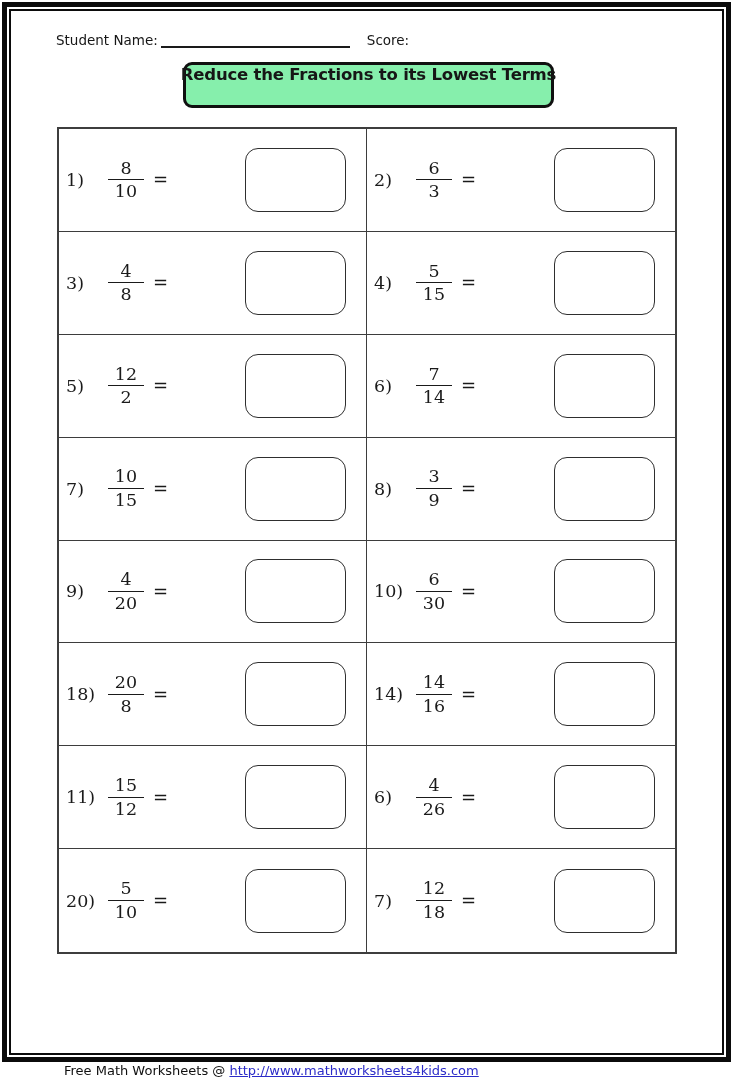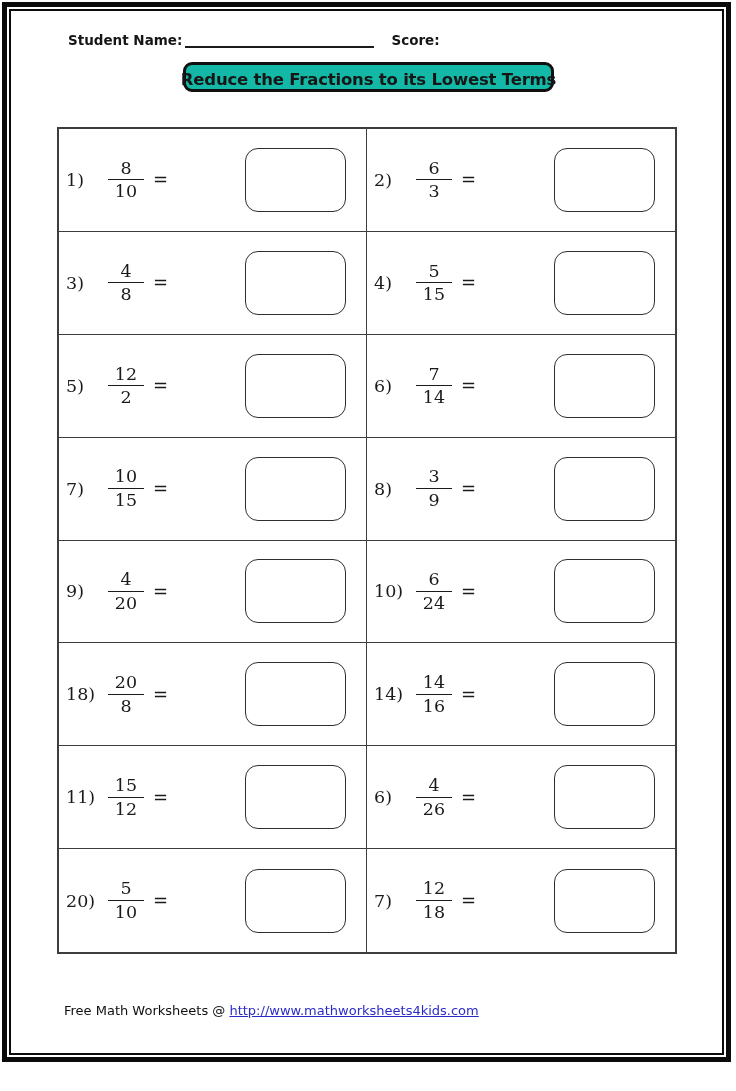--- a/index.html
+++ b/index.html
@@ -5,30 +5,30 @@
   * { margin:0; padding:0; box-sizing:border-box; }
   html,body { width:736px; height:1091px; background:#ffffff; overflow:hidden; }
   body { position:relative; font-family:"DejaVu Sans","Liberation Sans",sans-serif; color:#161616; }
 
   
   .frame { position:absolute; left:2px; top:2px; width:729px; height:1060px;
            border:5px solid #0b0b0b; }
   .frame-inner { position:absolute; inset:2px; border:2px solid #0b0b0b; }
 
   
-  .header-row { position:absolute; left:68px; top:32px; display:flex; align-items:flex-end;
-                font-size:13.5px; font-weight:bold; white-space:nowrap; }
+  .header-row { position:absolute; left:56px; top:32px; display:flex; align-items:flex-end;
+                font-size:13.5px; font-weight:normal; white-space:nowrap; }
   .name-line { display:inline-block; width:189px; height:15px;
                border-bottom:2px solid #1a1a1a; margin-left:3px; }
   .score-label { margin-left:17px; }
 
   
-  .title-box { position:absolute; left:183px; top:62px; width:371px; height:30px;
+  .title-box { position:absolute; left:183px; top:62px; width:371px; height:46px;
                border:3px solid #101010; border-radius:9px;
-               display:flex; align-items:flex-end; justify-content:center; background:#14b8a6; }
+               display:flex; align-items:flex-start; justify-content:center; background:#86efac; }
   .title-text { font-size:16.5px; font-weight:bold; letter-spacing:-0.2px; white-space:nowrap; }
 
   
   .grid { position:absolute; left:57px; top:127px; width:620px; height:827px;
           border:2px solid #3d3d3d; background:#fff;
           display:grid; grid-template-columns:1fr 1fr; grid-auto-rows:1fr; }
   .cell { display:flex; align-items:center; padding-left:7px; }
   .cell:nth-child(odd) { border-right:1.6px solid #3d3d3d; }
   .cell:nth-child(-n+14) { border-bottom:1.6px solid #3d3d3d; }
 
@@ -38,21 +38,21 @@
           font-family:"DejaVu Serif","Liberation Serif",serif; font-size:17.5px;
           line-height:1.18; color:#1a1a1a; }
   .frac .num { display:block; padding:0 4px 1px 4px; border-bottom:1.7px solid #1a1a1a; }
   .frac .den { display:block; padding:1px 4px 0 4px; }
   .eq { font-family:"DejaVu Serif","Liberation Serif",serif; font-size:18px;
         margin-left:9px; color:#1a1a1a; }
   .ansbox { margin-left:auto; margin-right:20px; width:101px; height:64px;
             border:1.6px solid #2e2e2e; border-radius:13px; background:#fff; }
 
   
-  .footer { position:absolute; left:64px; top:1003px; font-size:13px; color:#0f0f0f;
+  .footer { position:absolute; left:64px; top:1063px; font-size:13px; color:#0f0f0f;
             white-space:nowrap; }
   .footer a { color:#2b2bc8; text-decoration:underline; cursor:pointer; }
 </style>
 </head>
 <body>
 
 <div class="frame">
   <div class="frame-inner"></div>
 </div>
 
@@ -145,21 +145,21 @@
         <span class="num">4</span>
         <span class="den">20</span>
       </span>
       <span class="eq">=</span>
       <span class="ansbox"></span>
     </div>
     <div class="cell">
       <span class="qnum">10)</span>
       <span class="frac">
         <span class="num">6</span>
-        <span class="den">24</span>
+        <span class="den">30</span>
       </span>
       <span class="eq">=</span>
       <span class="ansbox"></span>
     </div>
     <div class="cell">
       <span class="qnum">18)</span>
       <span class="frac">
         <span class="num">20</span>
         <span class="den">8</span>
       </span>

